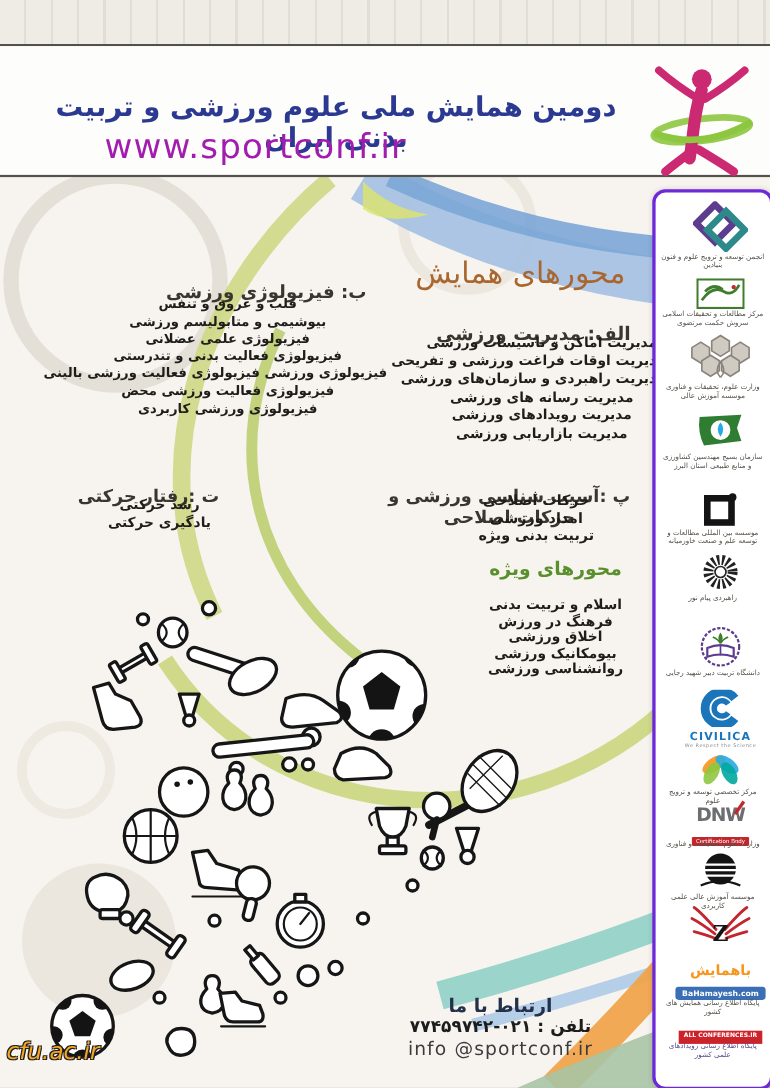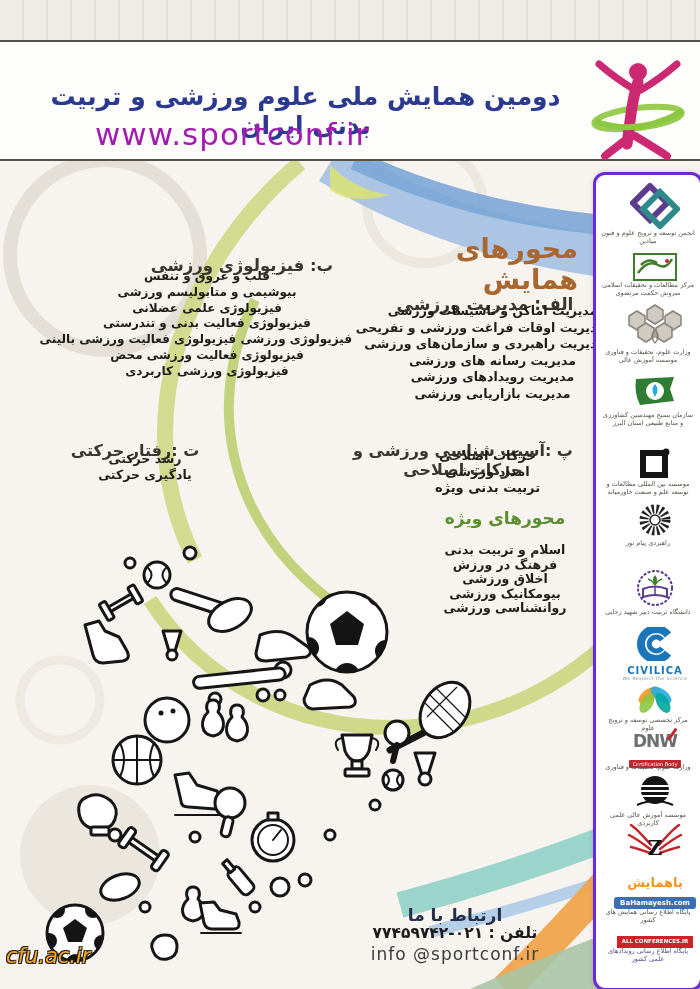--- a/index.html
+++ b/index.html
@@ -9,21 +9,21 @@
   
   .topstrip{left:0;top:0;width:700px;height:40px;
     background:repeating-linear-gradient(90deg,#efece5 0 22px,#e2ded5 22px 24px),linear-gradient(110deg,#efece5 30%,#ddd8cd 45%,#efece5 60%);
     border-bottom:2px solid #54514c;}
   .header{left:0;top:42px;width:700px;height:117px;background:#fdfdfb;border-bottom:2px solid #55524d;}
   .title{left:18px;top:40px;width:575px;text-align:center;direction:rtl;
          font-size:25px;font-weight:bold;color:#2b3991;}
   .url{left:95px;top:74px;width:430px;font-size:31px;font-weight:normal;color:#a21caf;letter-spacing:1px;}
   
   .rtl{direction:rtl;text-align:center;}
-  .h-orange{font-size:27px;font-weight:bold;color:#a9662e;text-align:right;}
+  .h-orange{font-size:27px;font-weight:normal;color:#a9662e;}
   .h-dark{font-size:17px;font-weight:bold;color:#3a352e;margin-top:22px;}
   .h-green{font-size:17px;font-weight:bold;color:#5b8f2d;}
   .items{font-weight:bold;color:#1f1d1a;}
   .items div{white-space:nowrap;}
   .contact-t{font-size:17px;font-weight:bold;color:#24304a;}
   .contact-p{font-size:15.5px;font-weight:bold;color:#1c1c1c;}
   .contact-e{font-size:17px;color:#3c3c3c;letter-spacing:1px;}
   .watermark{font-size:21px;font-weight:normal;font-style:italic;color:#f5a623;
              text-shadow:1px 1px 0 #222,-1px 1px 0 #222,1px -1px 0 #222,-1px -1px 0 #222;}
   

